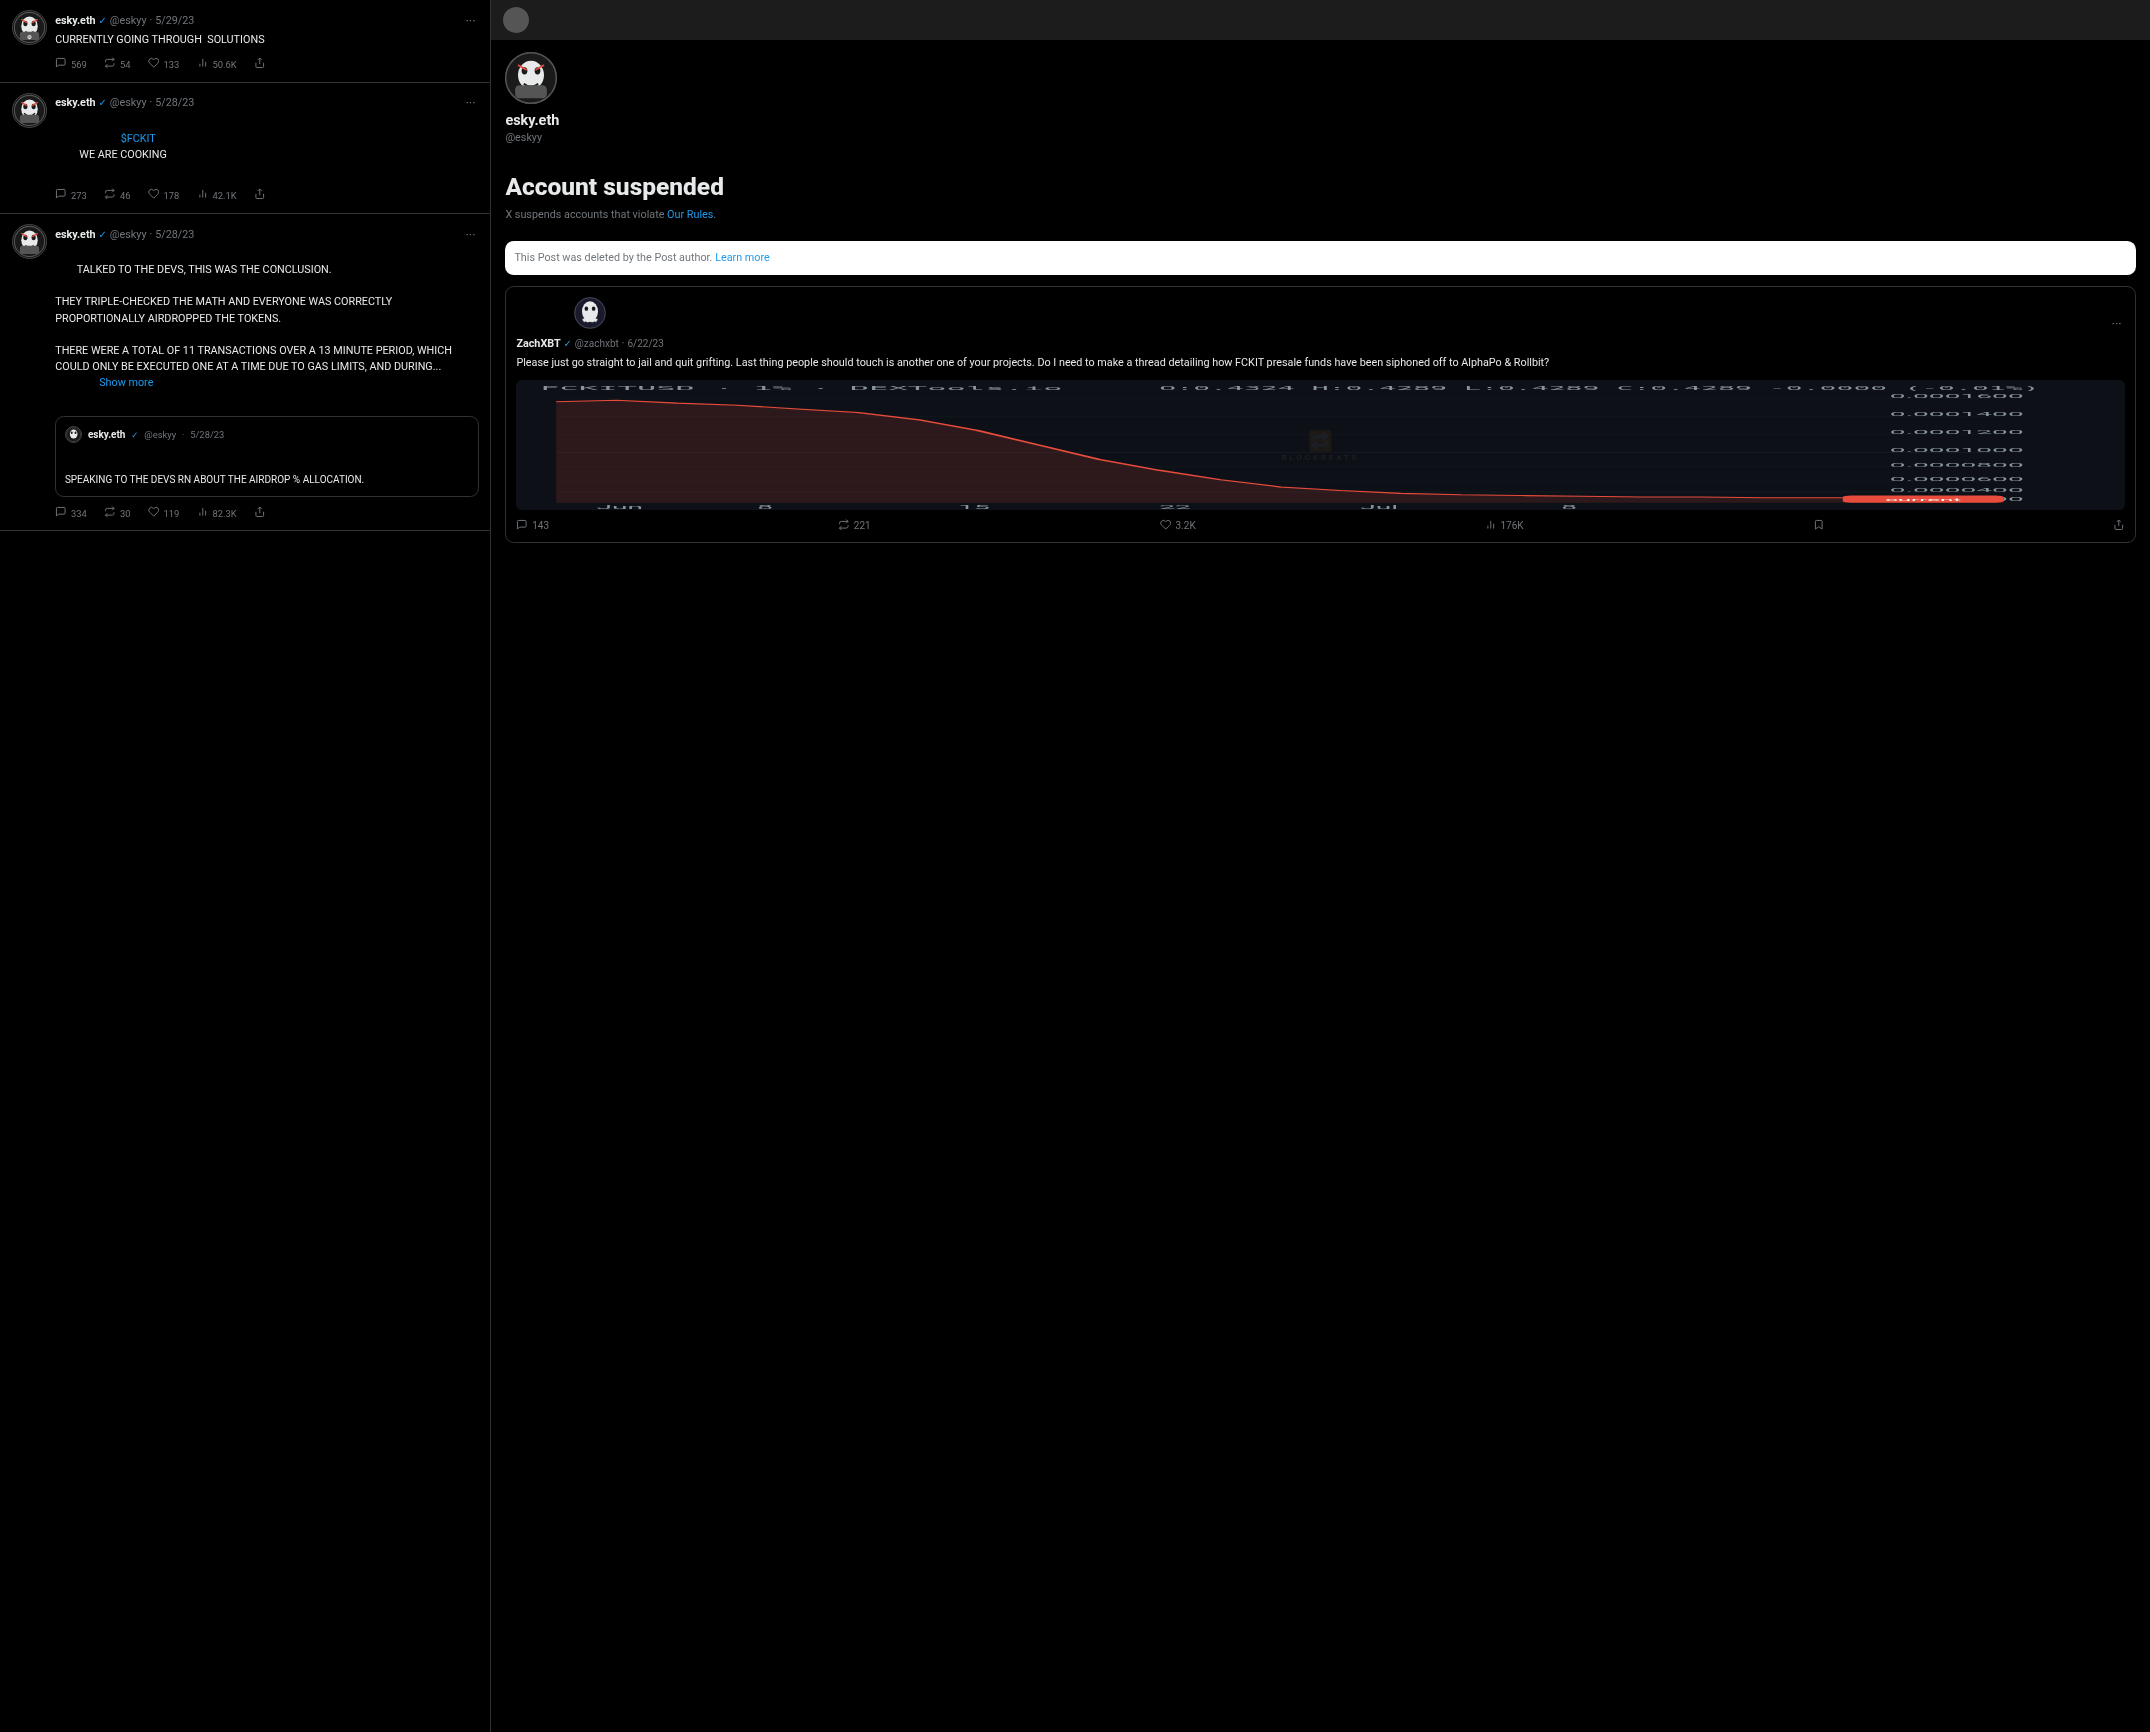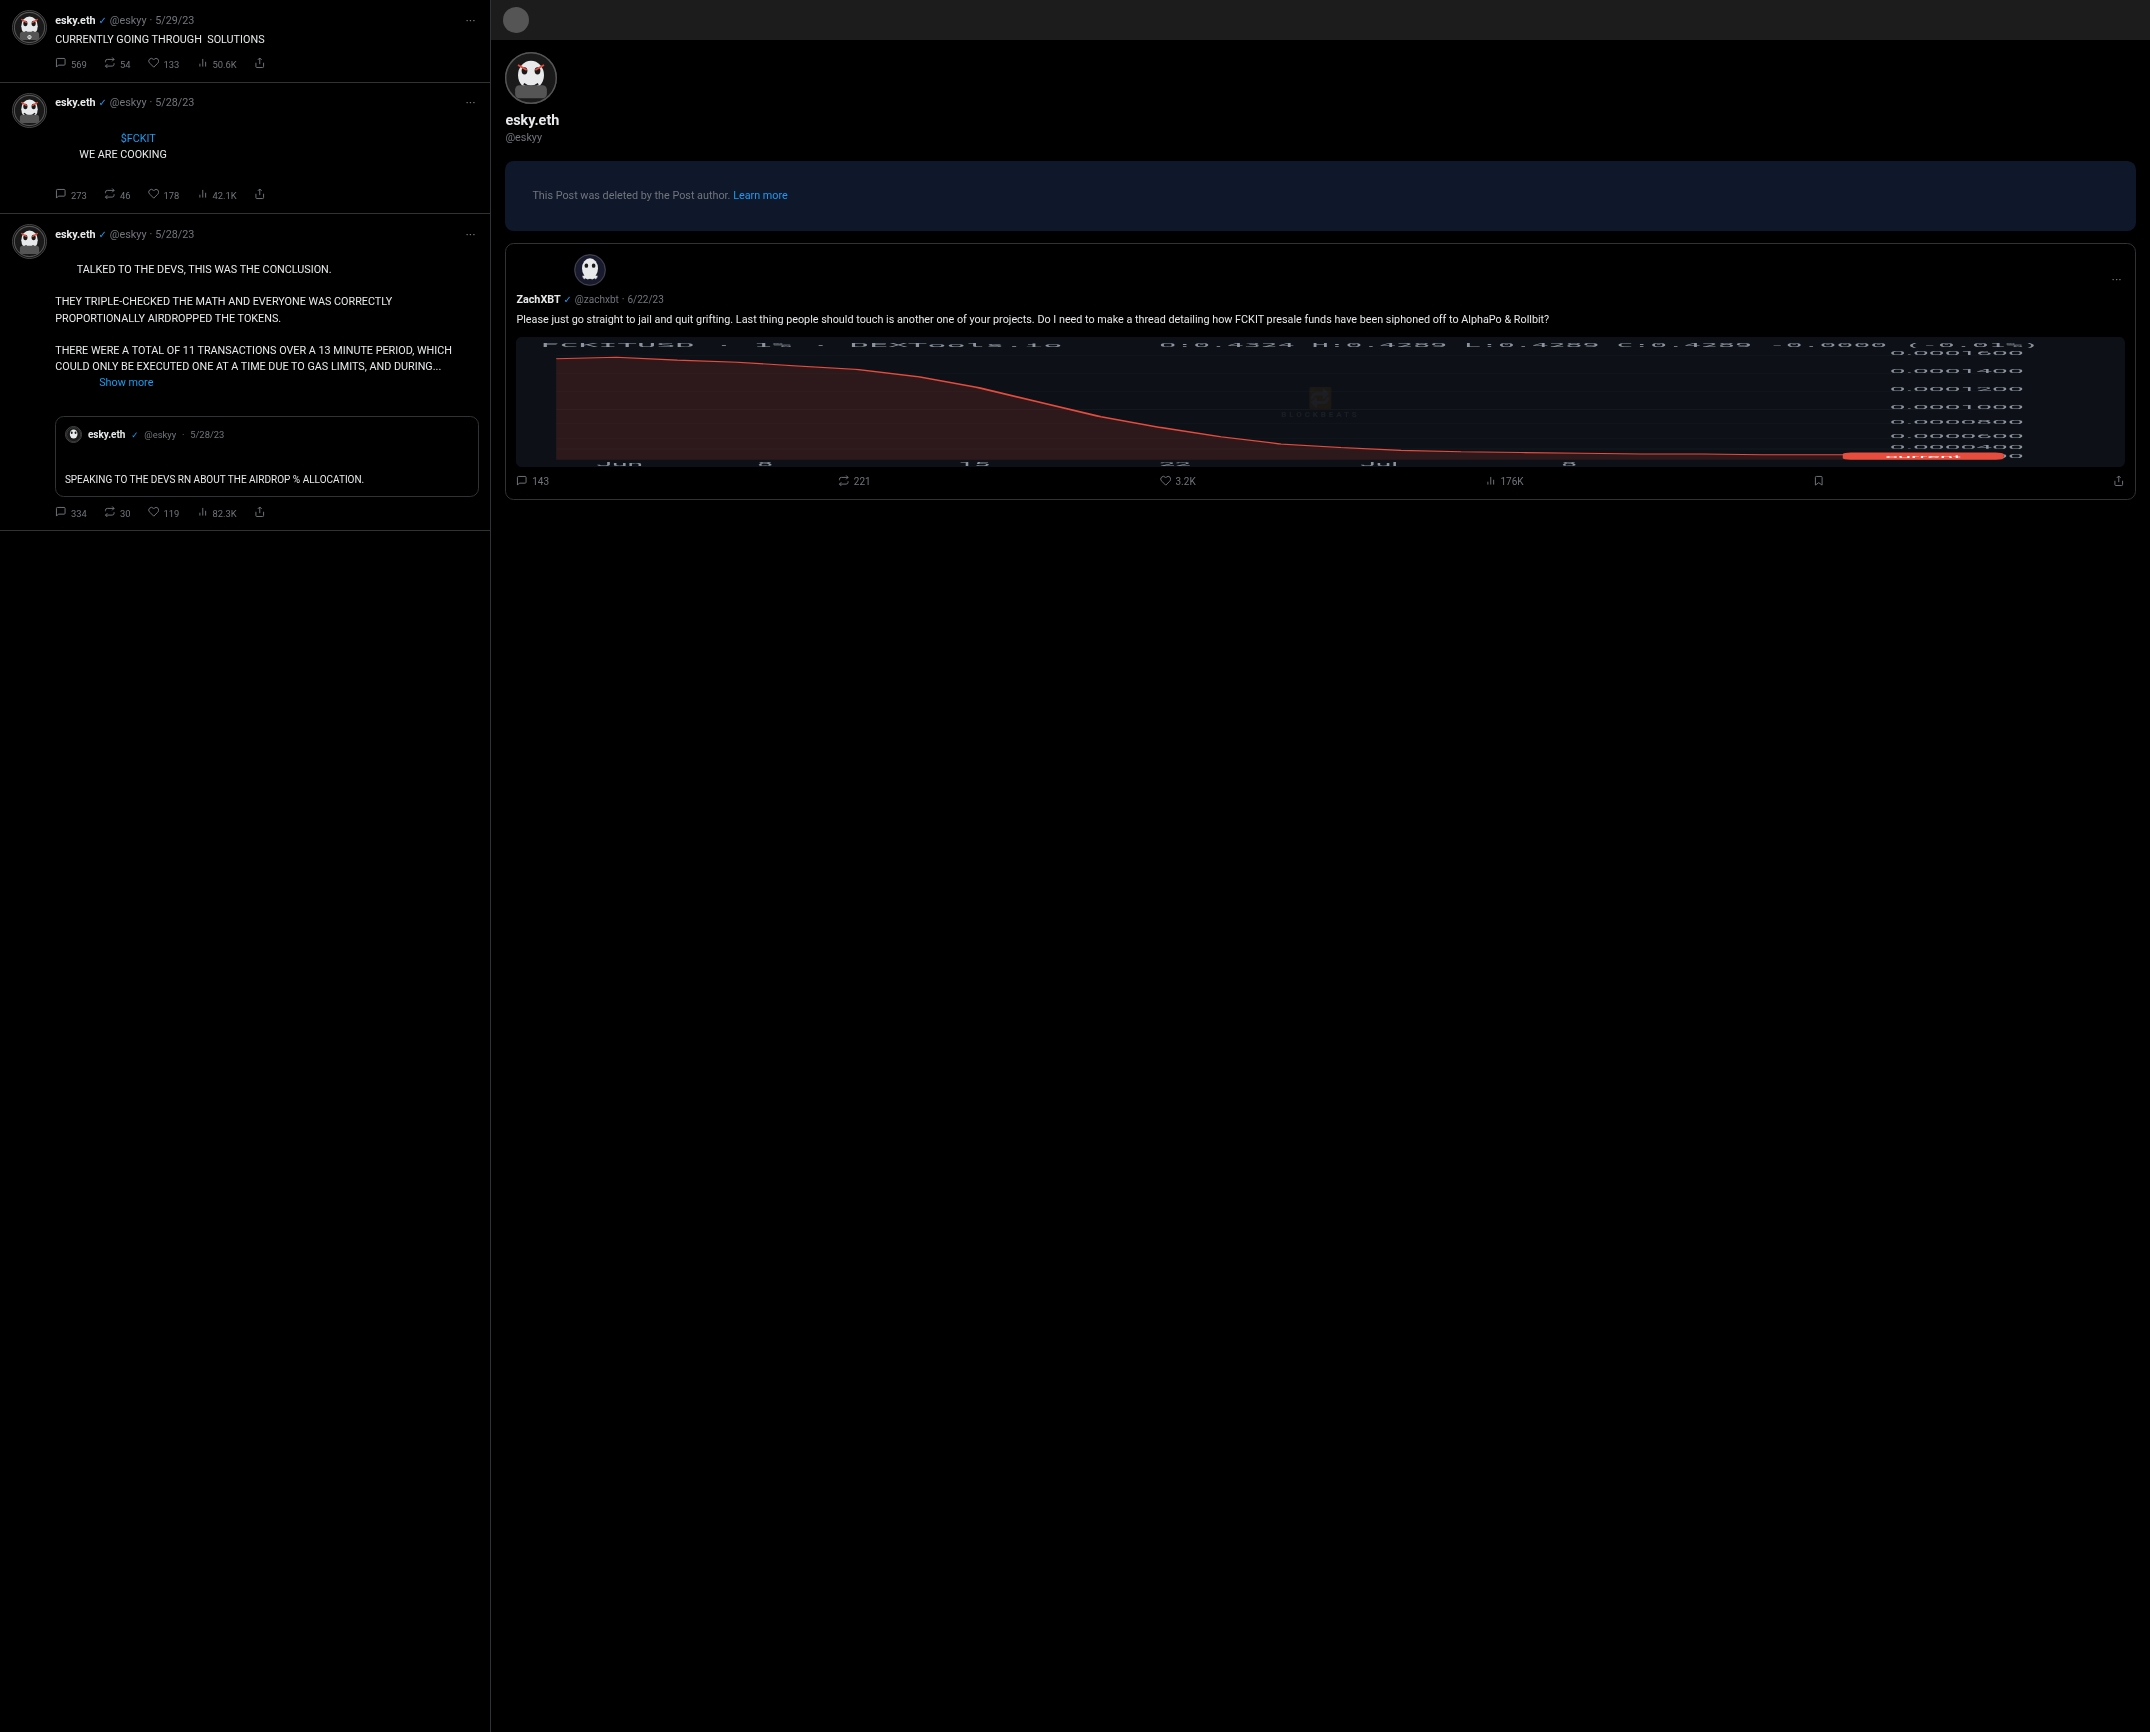--- a/index.html
+++ b/index.html
@@ -198,23 +198,23 @@
       font-size: 10.8px;
       color: #71767b;
       line-height: 1.5;
     }
     .suspended-desc a {
       color: #1d9bf0;
       text-decoration: none;
     }
     .deleted-post-notice {
       margin: 5.8px 14.4px;
-      background: #0f172a;
+      background: #ffffff;
       border-radius: 8.7px;
-      padding: 27px;
+      padding: 9px;
       font-size: 10.8px;
       color: #71767b;
       line-height: 1.5;
     }
     .deleted-post-notice a {
       color: #1d9bf0;
       text-decoration: none;
     }
     
     .zach-tweet {
@@ -599,20 +599,26 @@
         <line x1="18" y1="18" x2="30" y2="25" stroke="#e74c3c" stroke-width="2.5"></line>
         <line x1="54" y1="18" x2="42" y2="25" stroke="#e74c3c" stroke-width="2.5"></line>
         <path d="M26 44 Q36 52 46 44" stroke="#1a1a1a" stroke-width="2.5" fill="none"></path>
         <rect x="14" y="46" width="44" height="18" rx="6" fill="#555"></rect>
       </svg>
     </div>
     <div class="profile-name">esky.eth</div>
     <div class="profile-handle">@eskyy</div>
   </div>
 
+  <div class="suspended-section">
+    <div class="suspended-title">Account suspended</div>
+    <div class="suspended-desc">
+      <span>X suspends accounts that violate </span><a href="#">Our Rules</a><span>.</span>
+    </div>
+  </div>
 
   <div class="deleted-post-notice">
     <span>This Post was deleted by the Post author. </span><a href="#">Learn more</a>
   </div>
 
   <div class="zach-tweet">
     <div class="zach-tweet-header">
       <div class="zach-left">
         <div class="zach-avatar">
 

